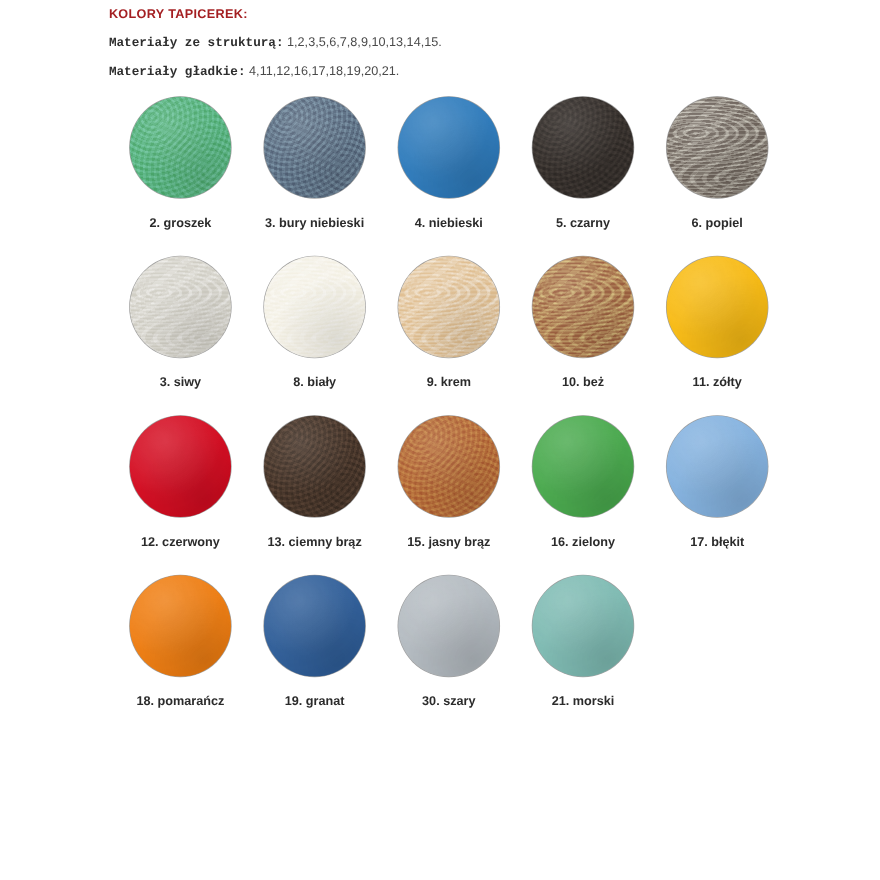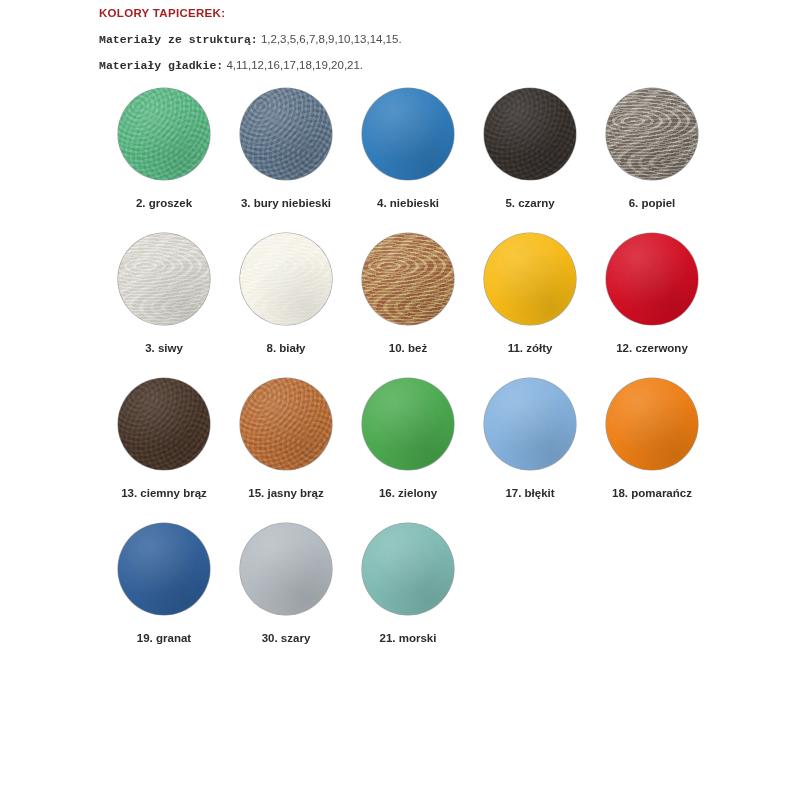--- a/index.html
+++ b/index.html
@@ -212,20 +212,29 @@
         <div class="swatch-wrap">
           <div class="swatch veiny" style="background: rgb(246, 243, 233);">
             <div class="tex"></div>
             <div class="shade"></div>
           </div>
         </div>
         <div class="caption">8. biały</div>
       </div>
       <div class="cell">
         <div class="swatch-wrap">
+          <div class="swatch veiny" style="background: rgb(230, 203, 166);">
+            <div class="tex"></div>
+            <div class="shade"></div>
+          </div>
+        </div>
+        <div class="caption">9. krem</div>
+      </div>
+      <div class="cell">
+        <div class="swatch-wrap">
           <div class="swatch veiny" style="background: rgb(176, 128, 85);">
             <div class="tex"></div>
             <div class="shade"></div>
           </div>
         </div>
         <div class="caption">10. beż</div>
       </div>
       <div class="cell">
         <div class="swatch-wrap">
           <div class="swatch smooth" style="background: rgb(249, 188, 20);">

